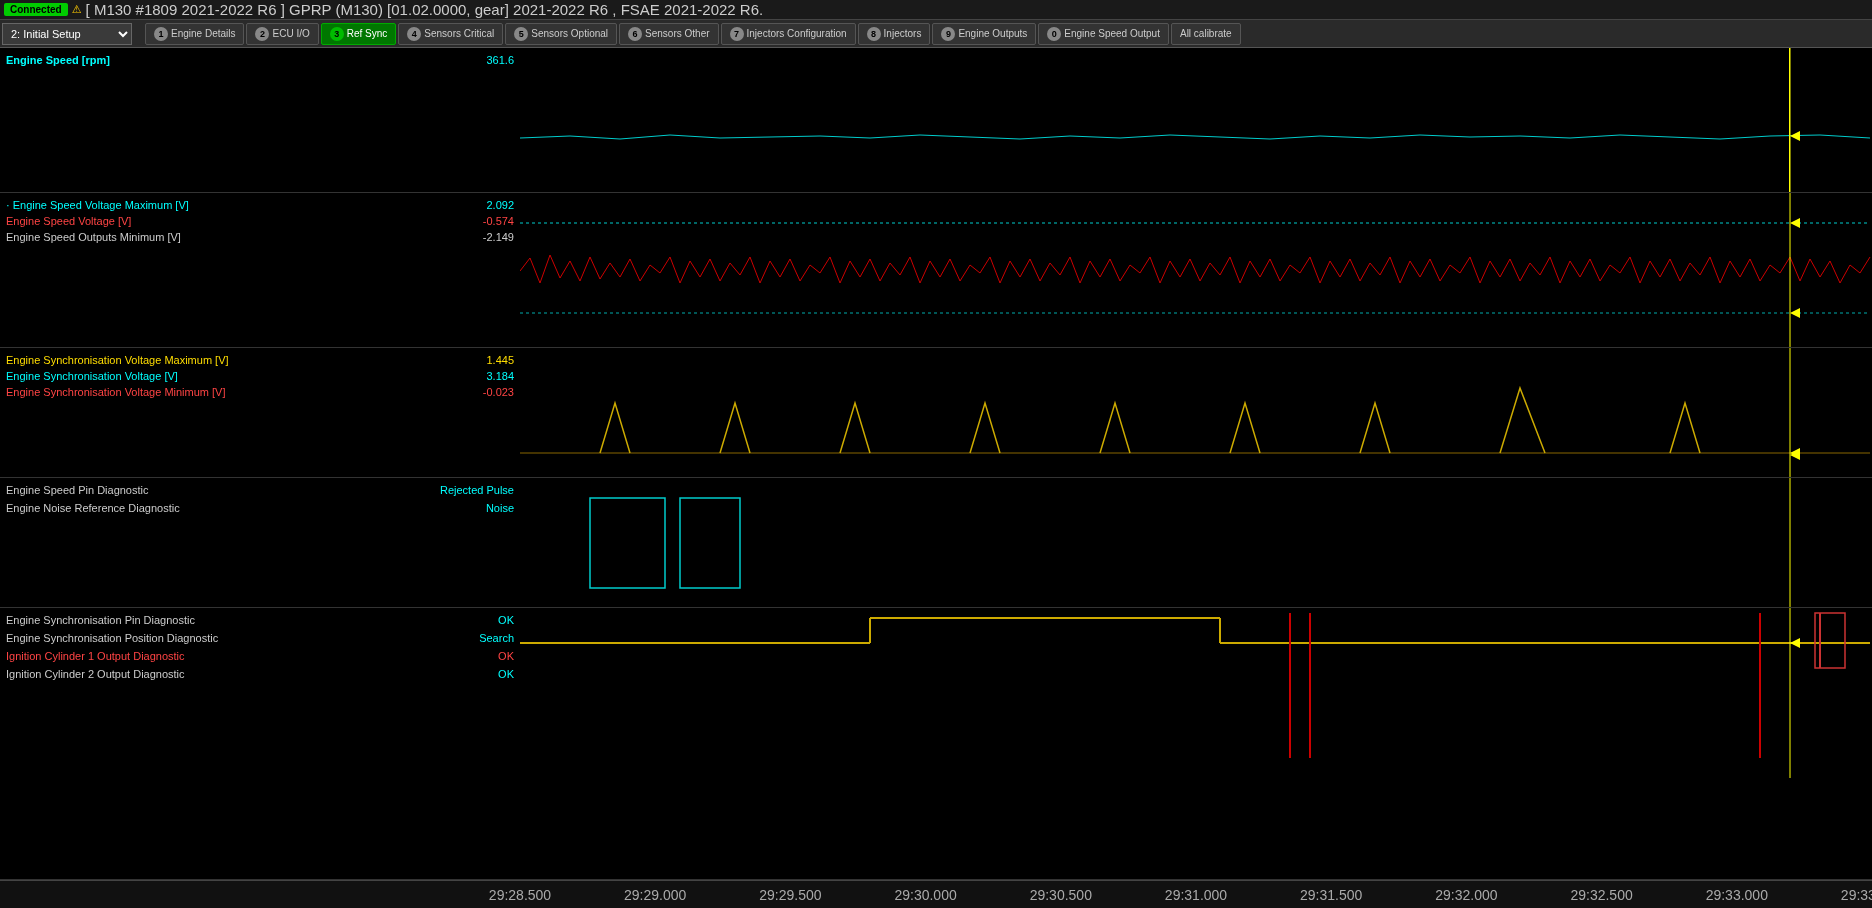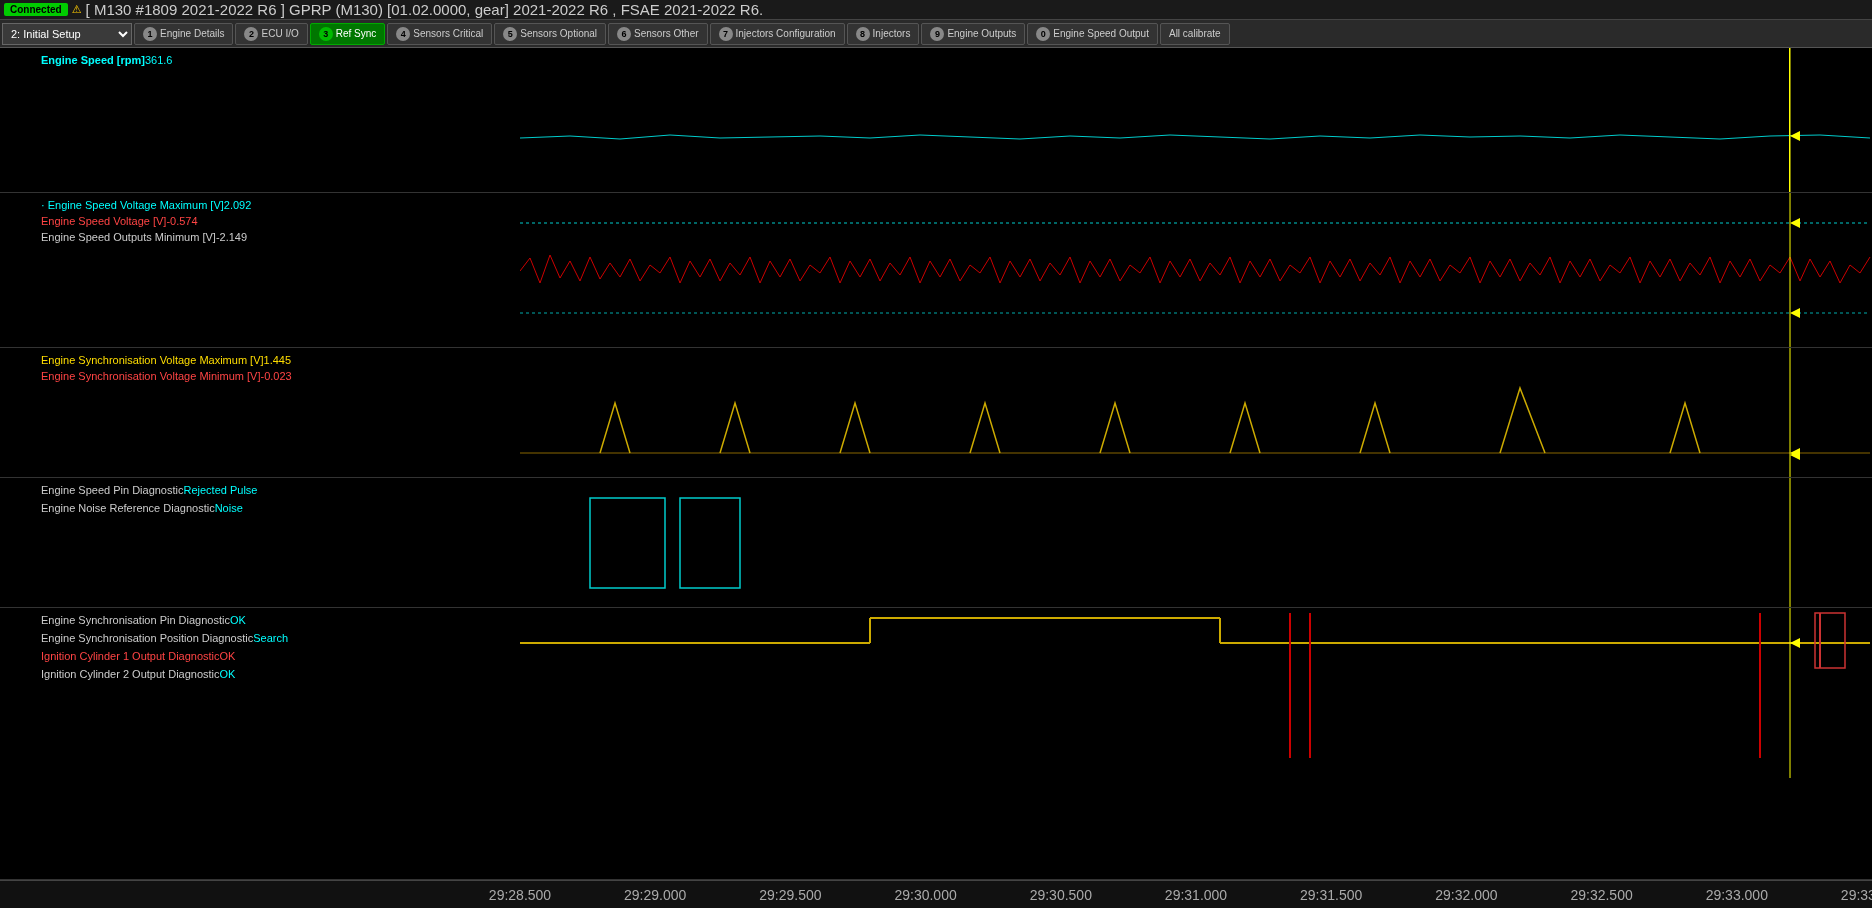--- a/index.html
+++ b/index.html
@@ -40,21 +40,21 @@
       font-size: 15px;
     }
 
     
     #tabbar {
       display: flex;
       align-items: center;
       background: #2a2a2a;
       height: 28px;
       border-bottom: 1px solid #555;
-      gap: 2px;
+      gap: 13px;
       padding: 0 2px;
     }
     .setup-dropdown {
       background: #3a3a3a;
       border: 1px solid #666;
       color: #fff;
       font-size: 11px;
       padding: 2px 4px;
       width: 130px;
       height: 22px;
@@ -122,23 +122,22 @@
       left: 0;
       top: 0;
       width: 520px;
       background: rgba(0,0,0,0.85);
       padding: 4px 6px;
       z-index: 10;
     }
     .legend-row {
       display: flex;
       align-items: center;
-      justify-content: flex-start;
+      justify-content: space-between;
       line-height: 16px;
-      margin-left: 35px;
     }
     .legend-label { color: #ccc; }
     .legend-value { color: #ccc; }
     .legend-label.cyan { color: #00ffff; }
     .legend-label.red { color: #ff4444; }
     .legend-label.yellow { color: #ffdd00; }
     .legend-value.cyan { color: #00ffff; }
     .legend-value.red { color: #ff4444; }
     .legend-value.yellow { color: #ffdd00; }
 
@@ -323,20 +322,24 @@
       </svg>
     </div>
   </div>
 
 
   <div class="chart-panel" id="panel4">
     <div class="panel-legend">
       <div class="legend-row">
         <span class="legend-label yellow">Engine Synchronisation Voltage Maximum [V]</span>
         <span class="legend-value yellow">1.445</span>
+      </div>
+      <div class="legend-row">
+        <span class="legend-label cyan">Engine Synchronisation Voltage [V]</span>
+        <span class="legend-value cyan">3.184</span>
       </div>
       <div class="legend-row">
         <span class="legend-label red">Engine Synchronisation Voltage Minimum [V]</span>
         <span class="legend-value red">-0.023</span>
       </div>
     </div>
     <div class="chart-area">
       <svg width="100%" height="100%" preserveAspectRatio="none">
 
         <line x1="0" y1="105" x2="1350" y2="105" stroke="#886600" stroke-width="1"></line>

